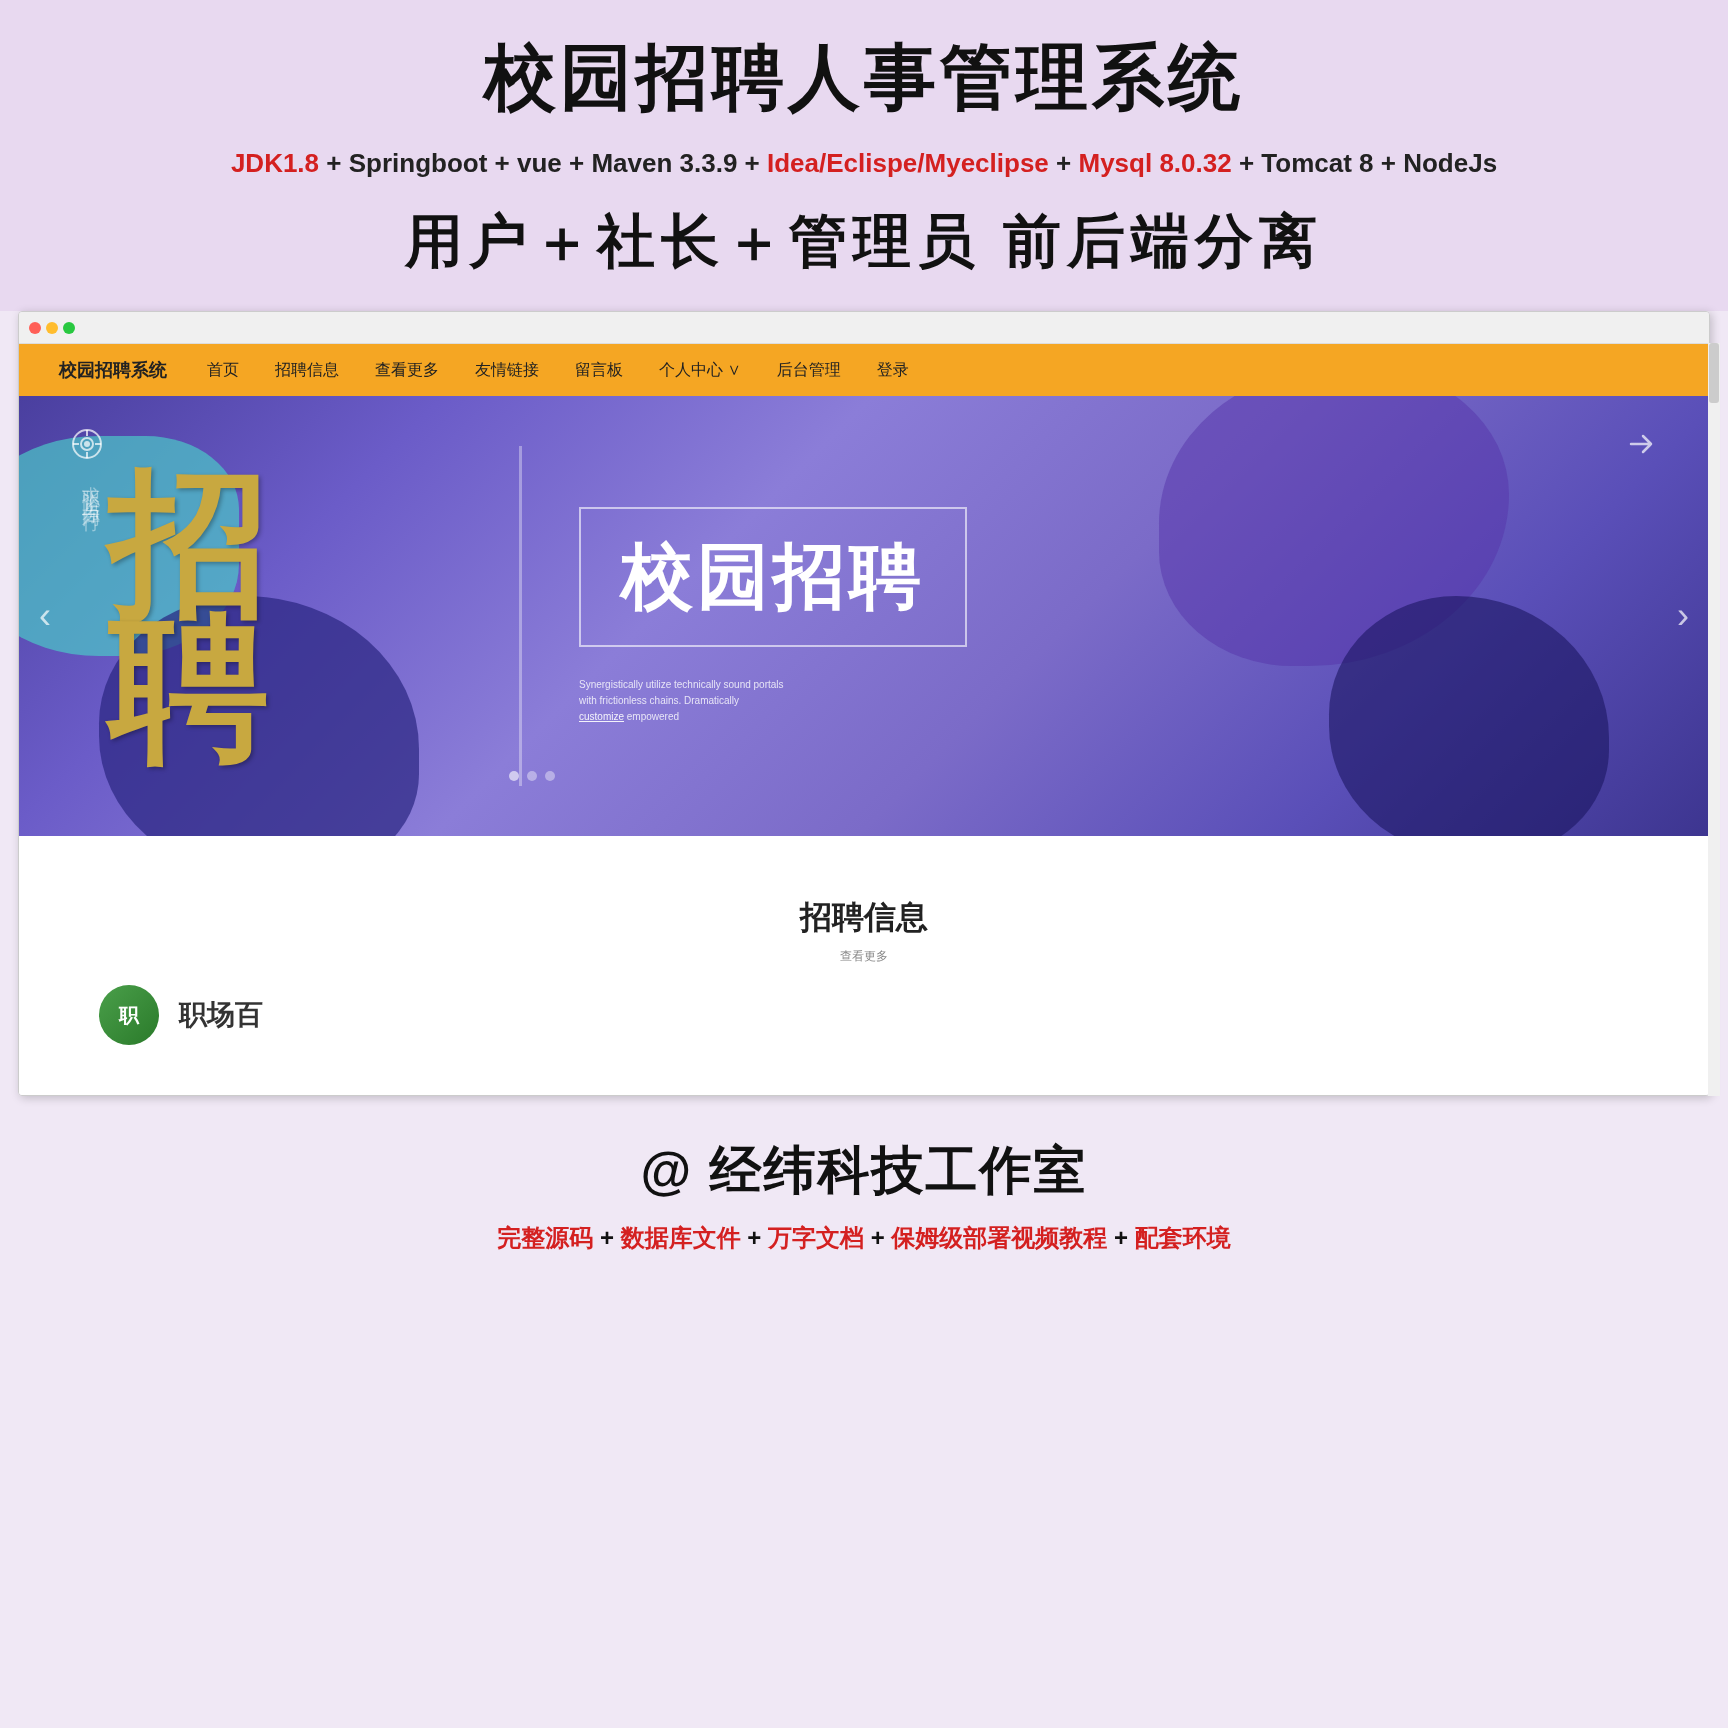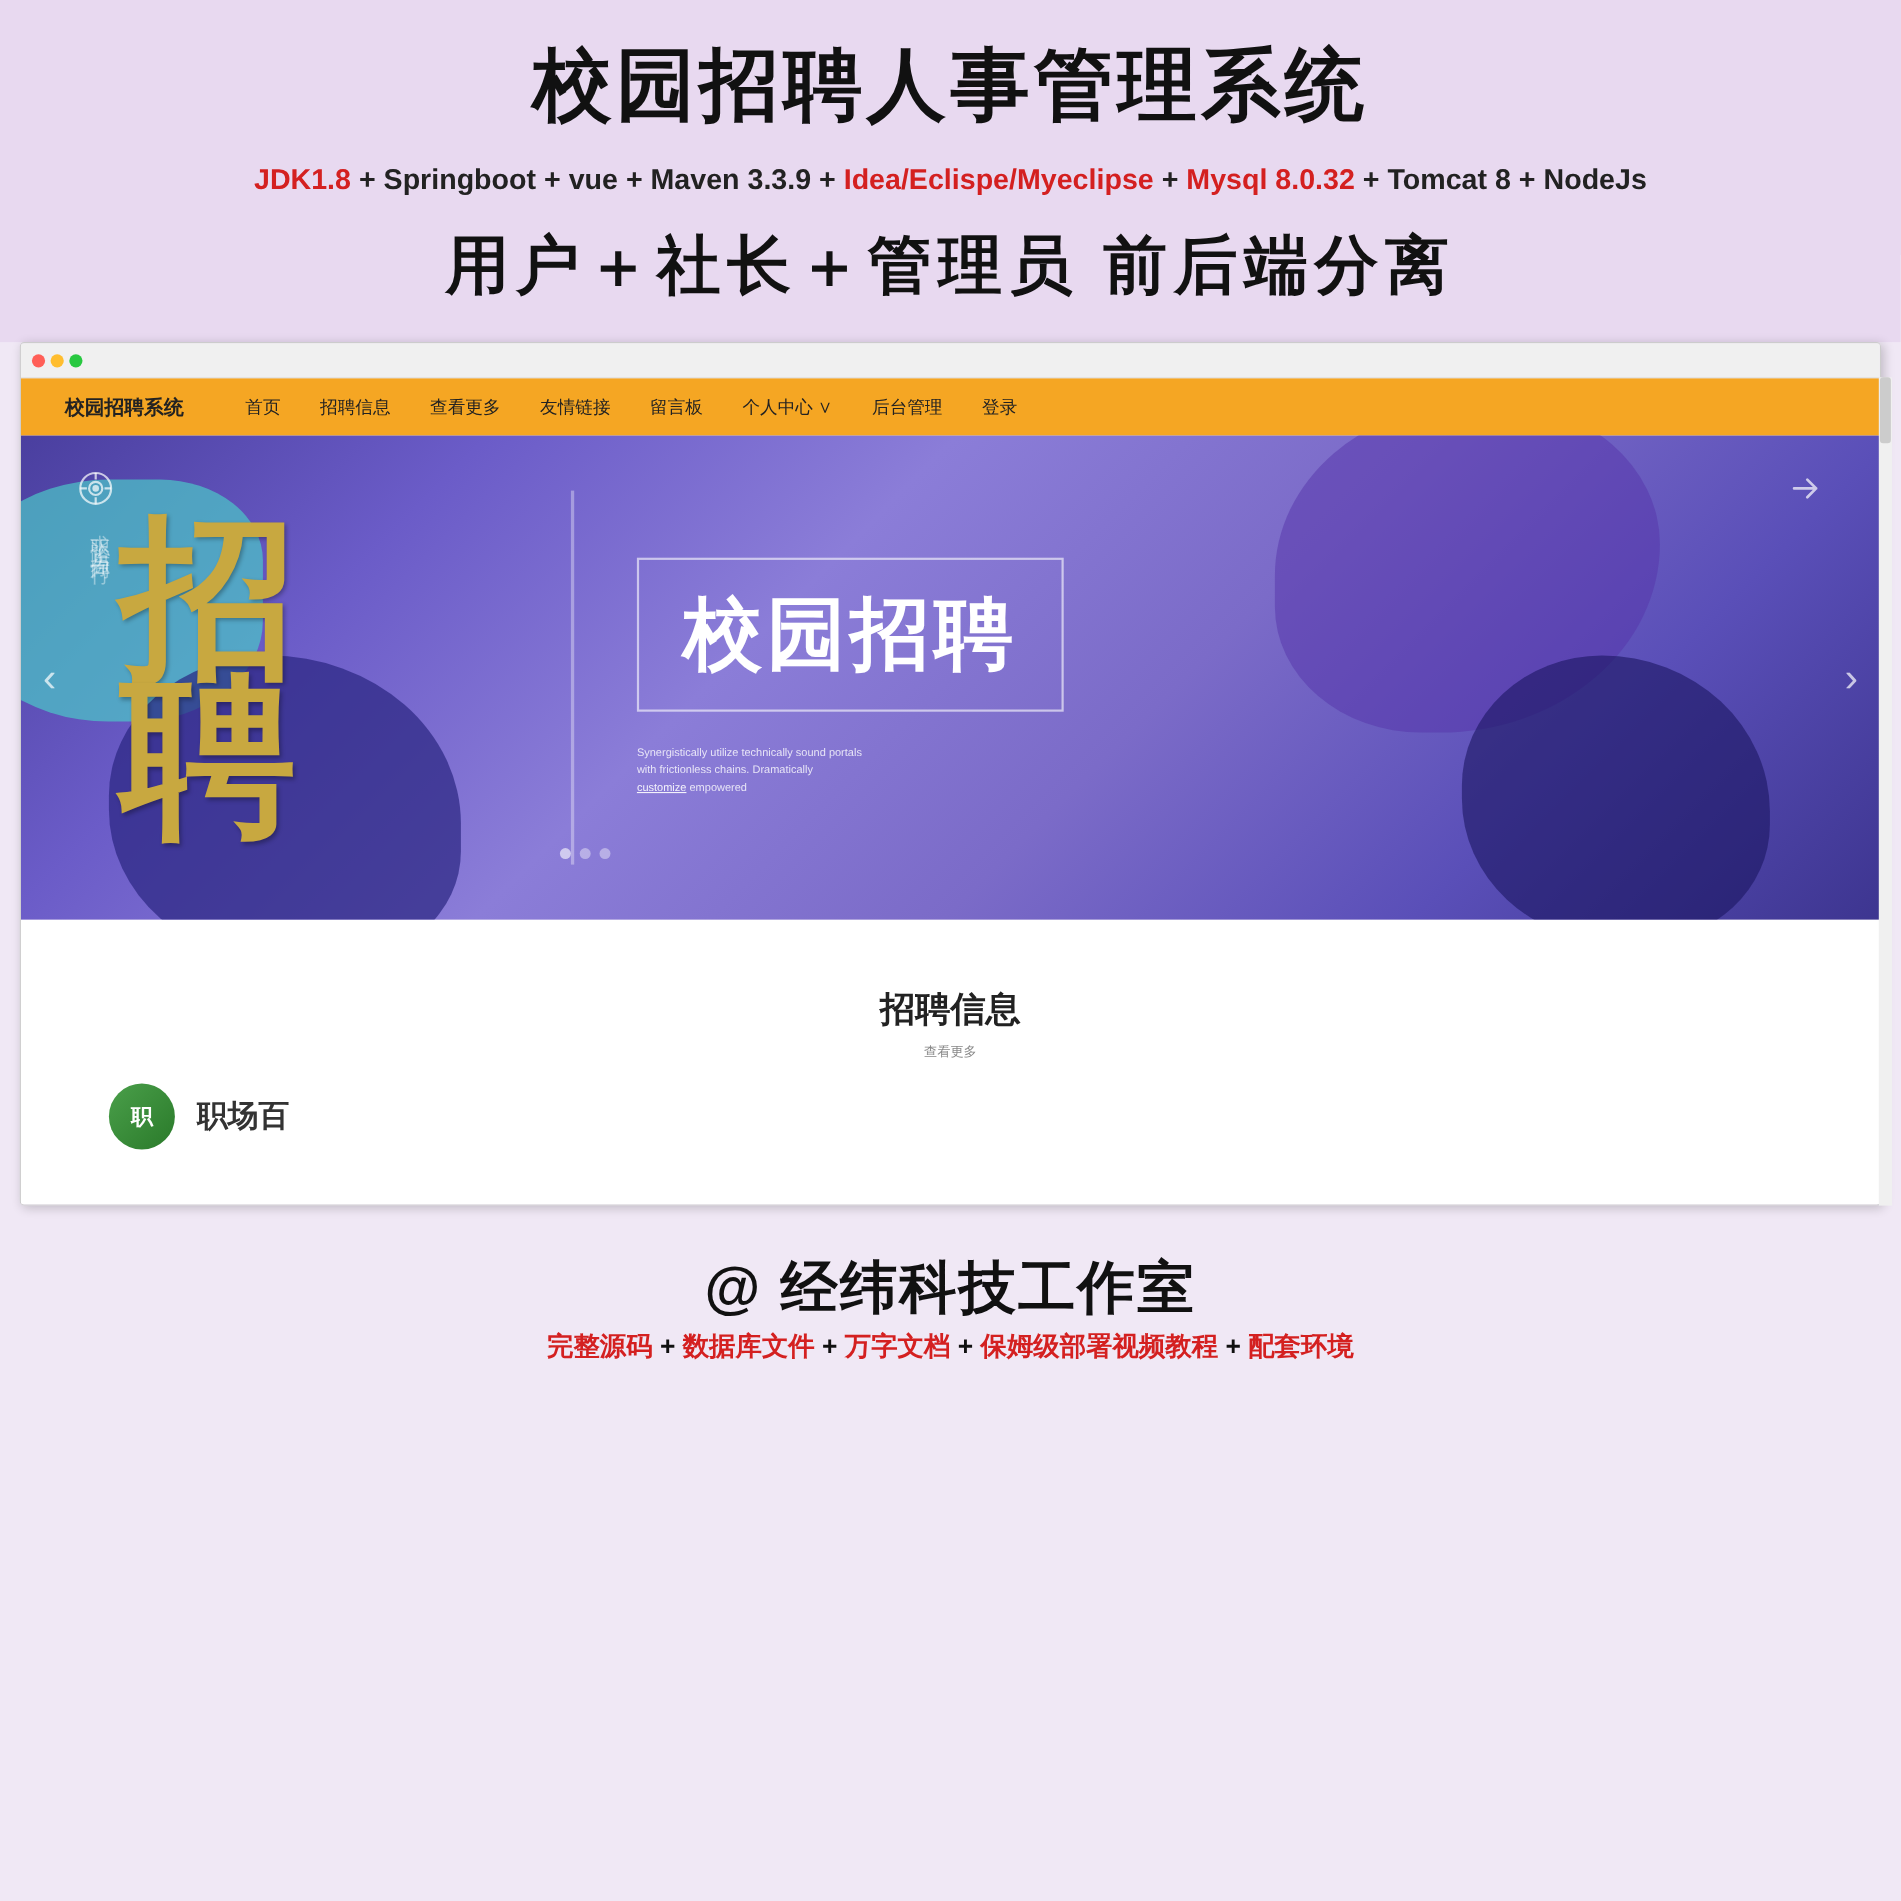--- a/index.html
+++ b/index.html
@@ -89,21 +89,20 @@
       font-size: 18px;
       font-weight: 700;
       color: #222;
       white-space: nowrap;
     }
 
     .nav-links {
       display: flex;
       gap: 36px;
       align-items: center;
-      margin-left: 16px;
     }
 
     .nav-link {
       font-size: 16px;
       color: #222;
       text-decoration: none;
       white-space: nowrap;
       cursor: pointer;
     }
 
@@ -307,21 +306,21 @@
       background: #f0e8f5;
       padding: 40px 20px 30px;
       text-align: center;
     }
 
     .bottom-studio {
       font-size: 52px;
       font-weight: 900;
       color: #111;
       letter-spacing: 2px;
-      margin-bottom: 2px;
+      margin-bottom: 16px;
     }
 
     .bottom-features {
       font-size: 24px;
       font-weight: 700;
       margin-bottom: 18px;
     }
 
     .bottom-download {
       font-size: 28px;

